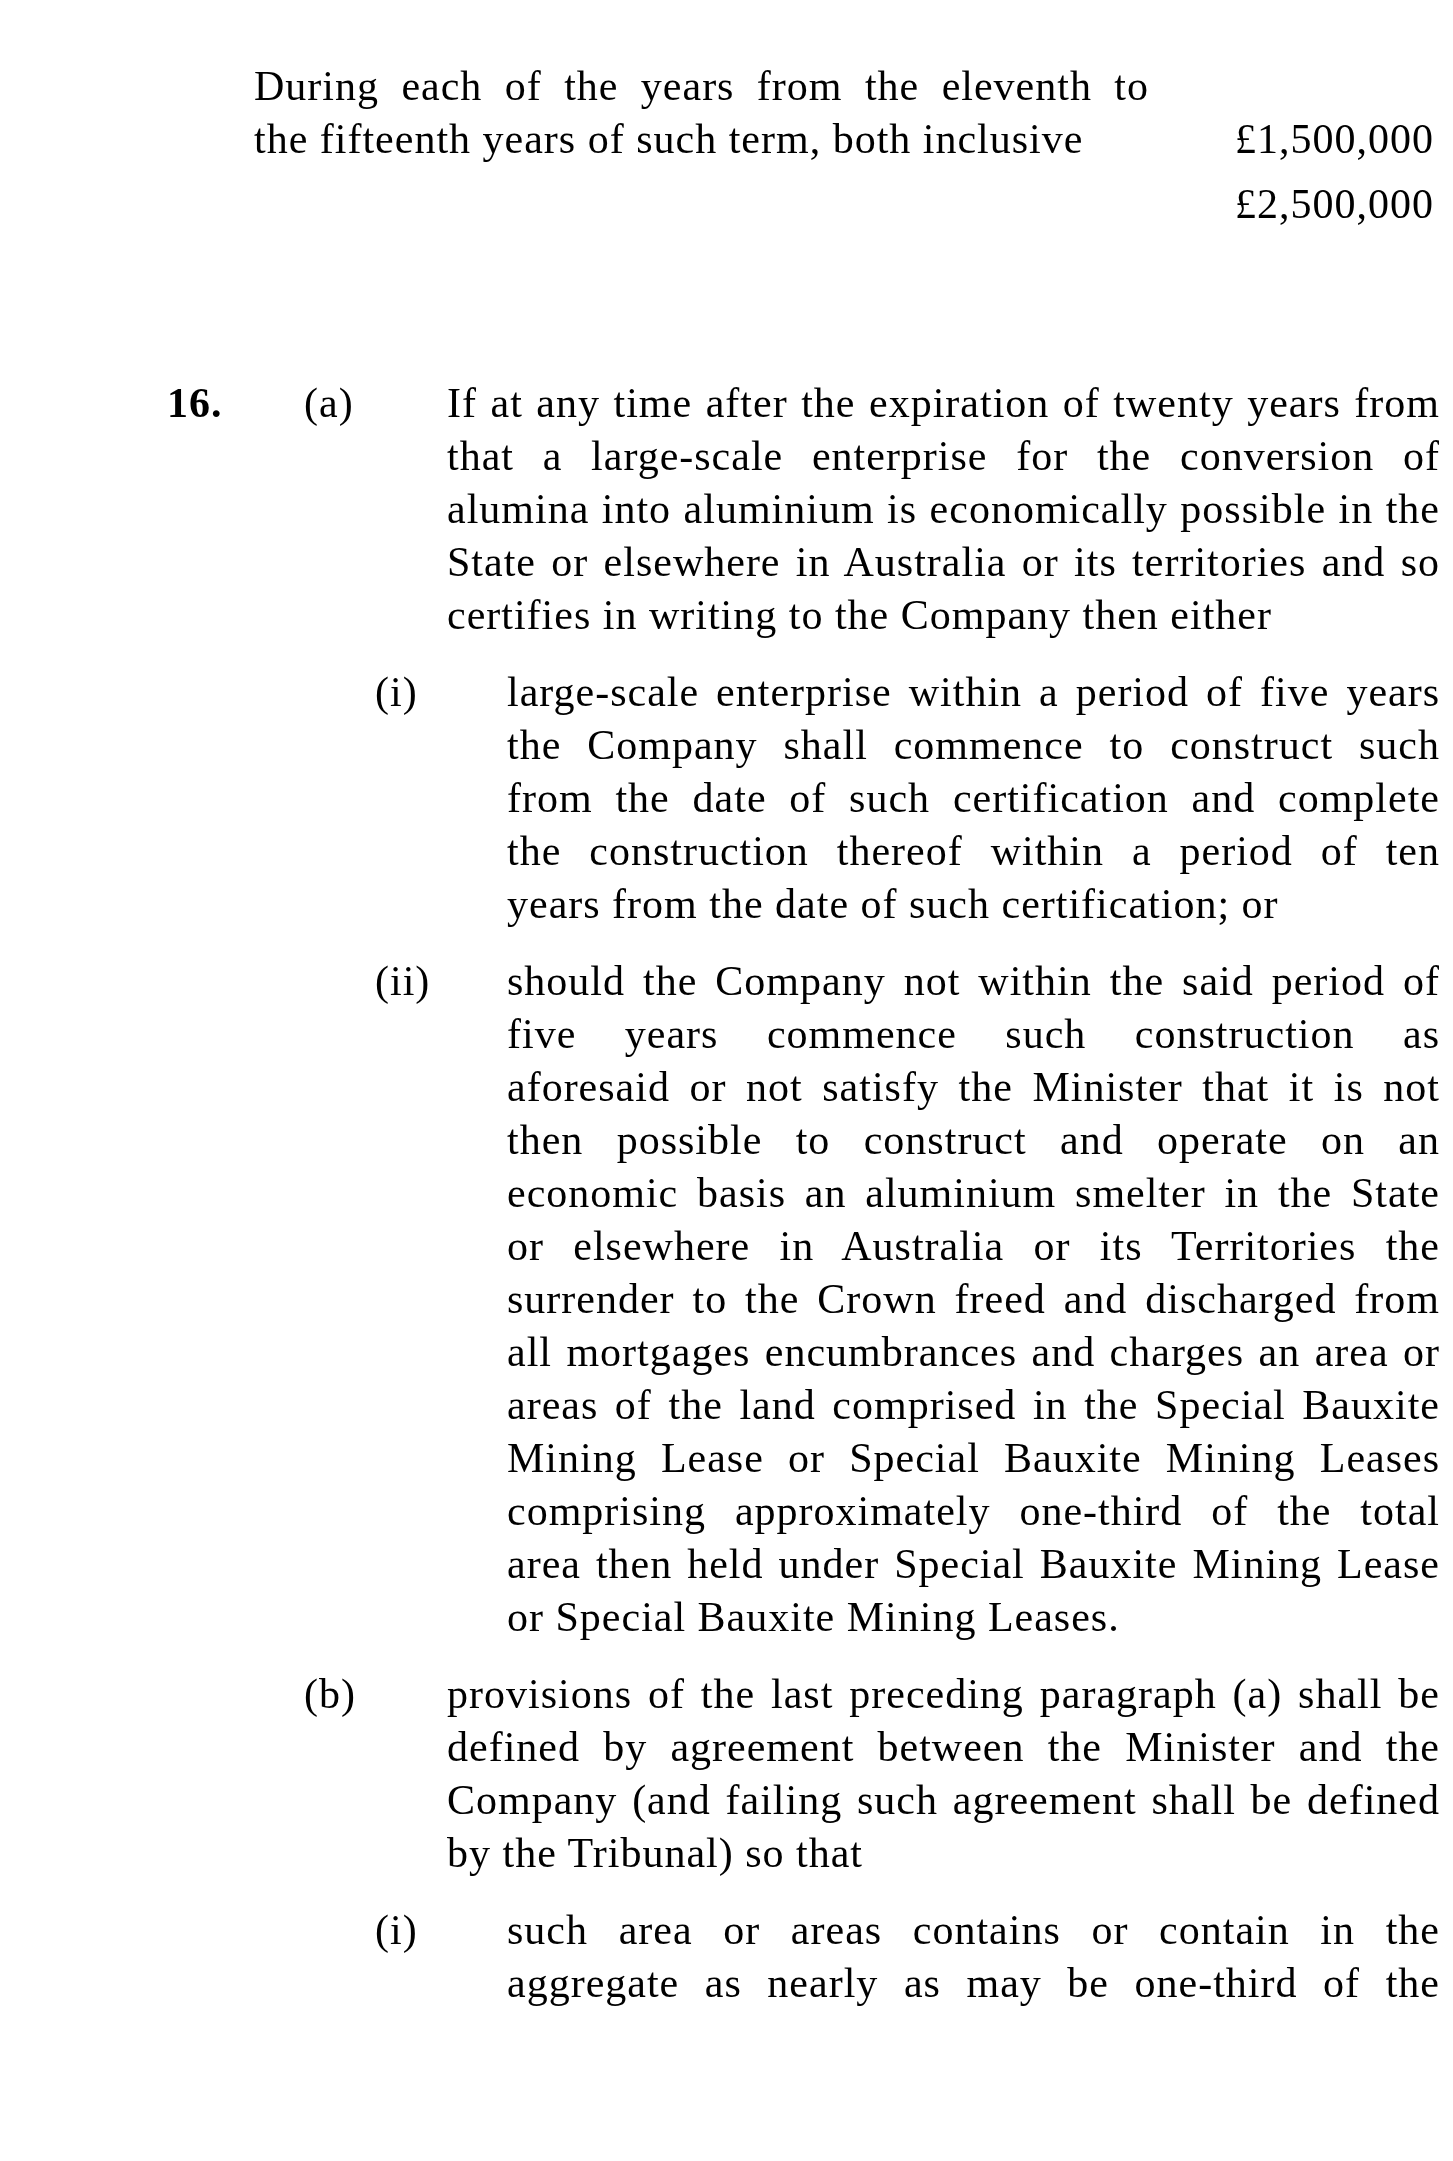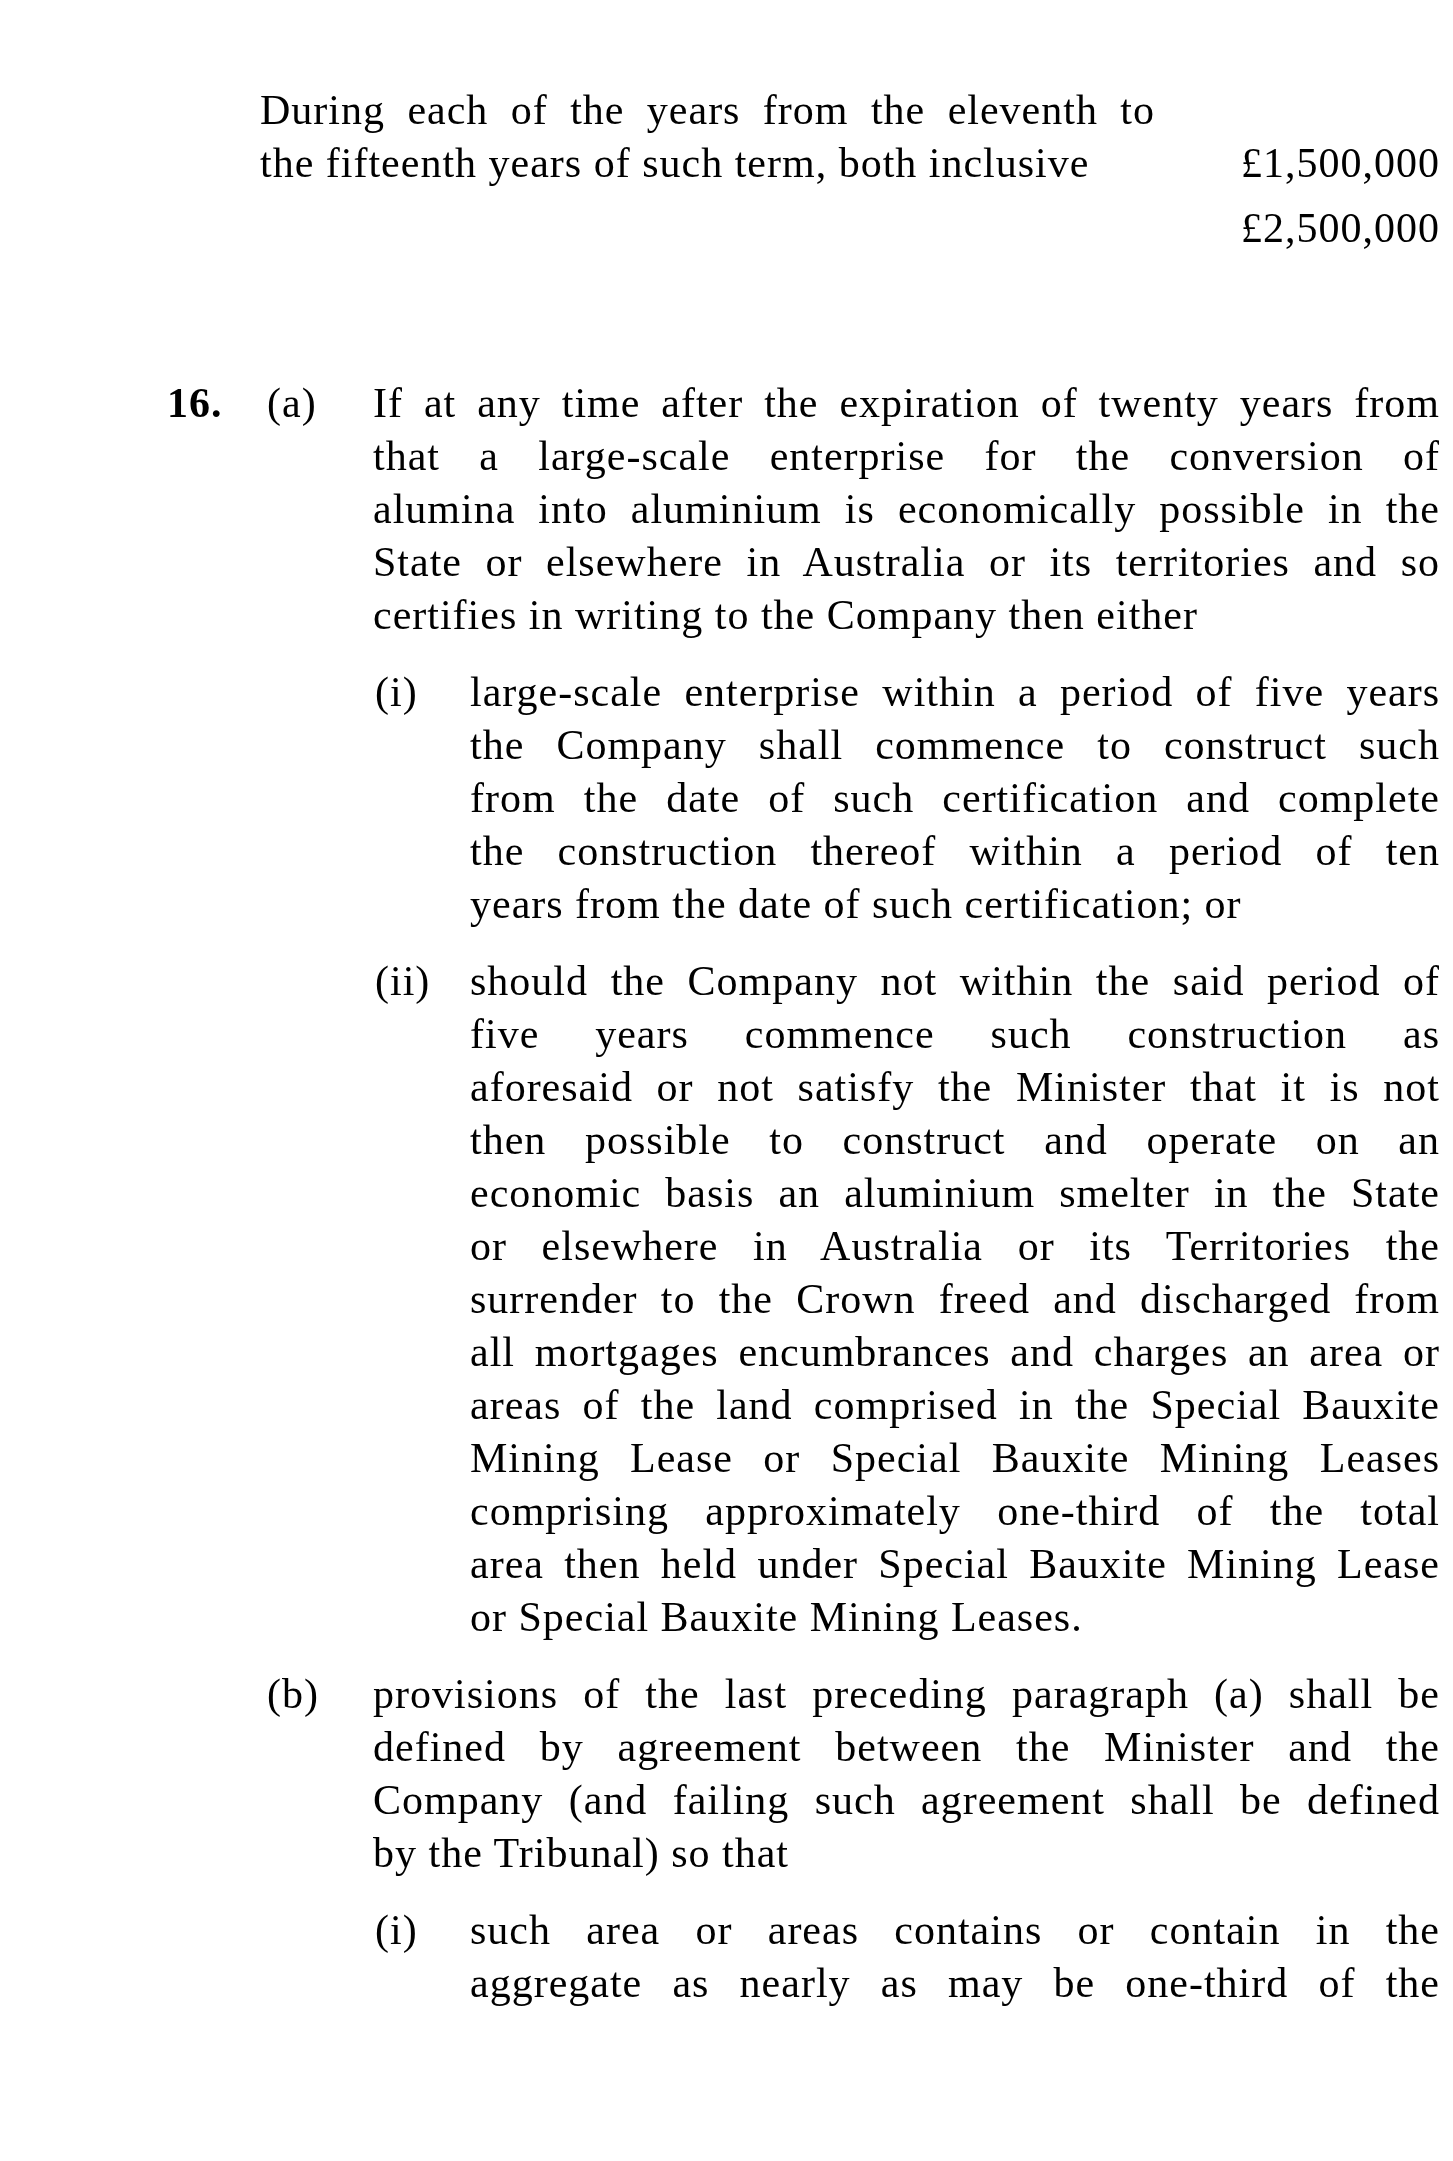--- a/index.html
+++ b/index.html
@@ -10,29 +10,29 @@
     background: #ffffff;
     color: #000000;
     font-family: "Liberation Serif", "DejaVu Serif", serif;
     font-size: 42px;
     line-height: 53px;
     letter-spacing: 1px;
     overflow: hidden;
   }
 
   
-  .fee-schedule { position: absolute; top: 60px; left: 260px; width: 1180px; margin-top: 24px; }
+  .fee-schedule { position: absolute; top: 60px; left: 254px; width: 1180px; }
   .fee-item { display: flex; align-items: flex-end; }
   .fee-item + .fee-item { margin-top: 12px; }
   .fee-lines { width: 895px; }
   .fee-amount { flex: 1; text-align: right; white-space: nowrap; }
 
   
   .clause { position: absolute; top: 377px; left: 167px; width: 1273px; }
-  .row { display: flex; align-items: flex-start; }
+  .row { display: flex; align-items: flex-start; gap: 37px; }
   .row + .row { margin-top: 24px; }
   .num { width: 100px; flex: none; font-weight: bold; }
   .plabel { width: 106px; flex: none; }
   .sub { margin-left: 208px; }
   .sublabel { width: 95px; flex: none; }
   .body { flex: 1; min-width: 0; }
 
   
   .line { text-align: justify; text-align-last: justify; }
   .line.last { text-align-last: left; }

